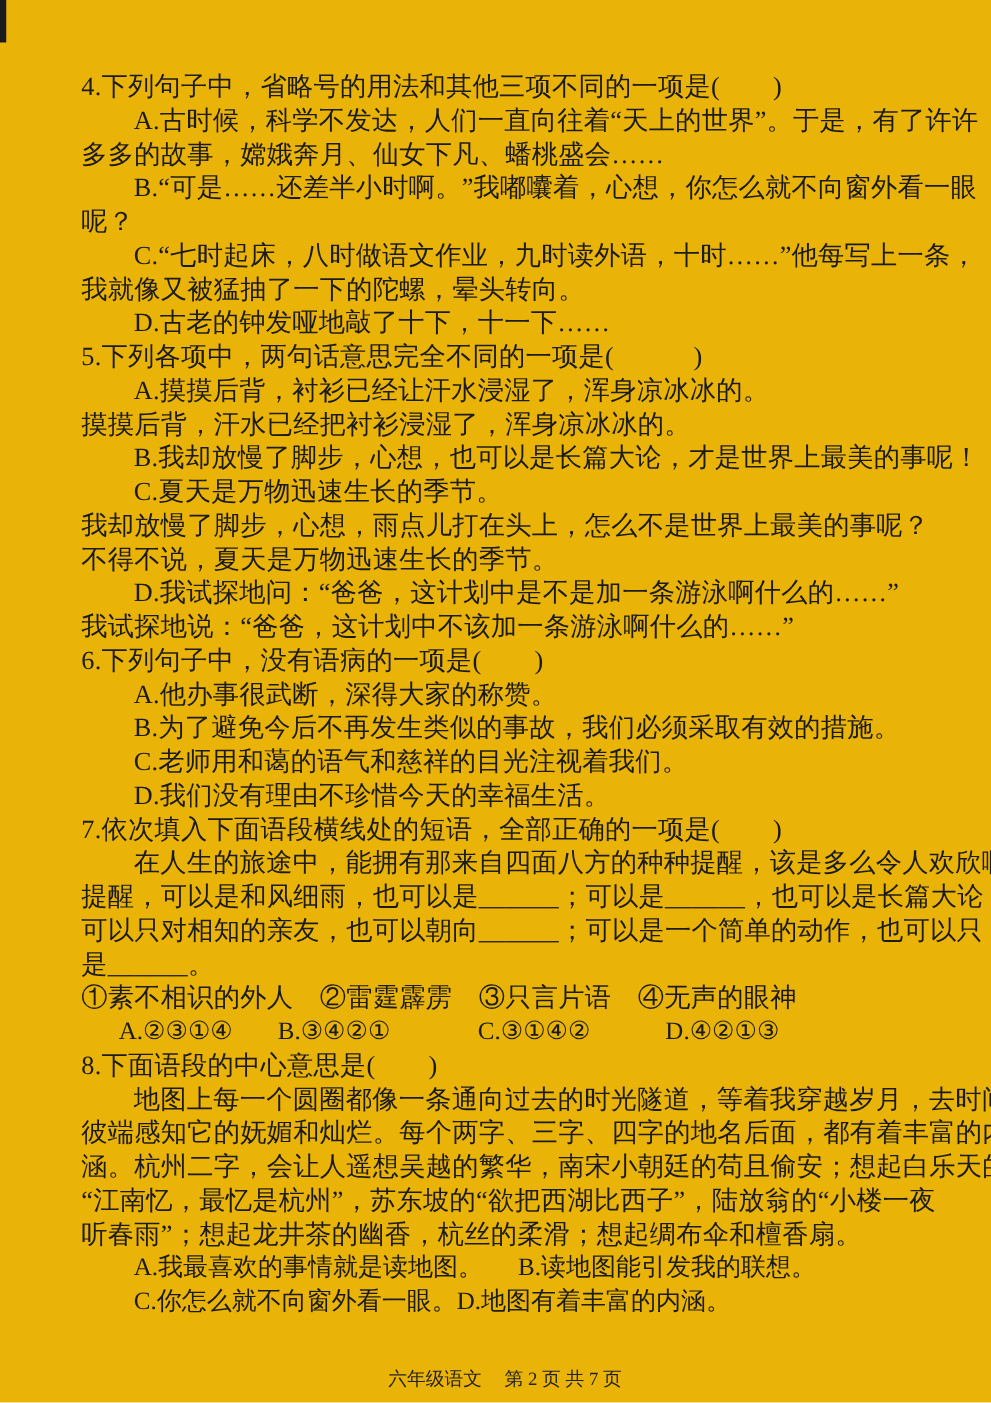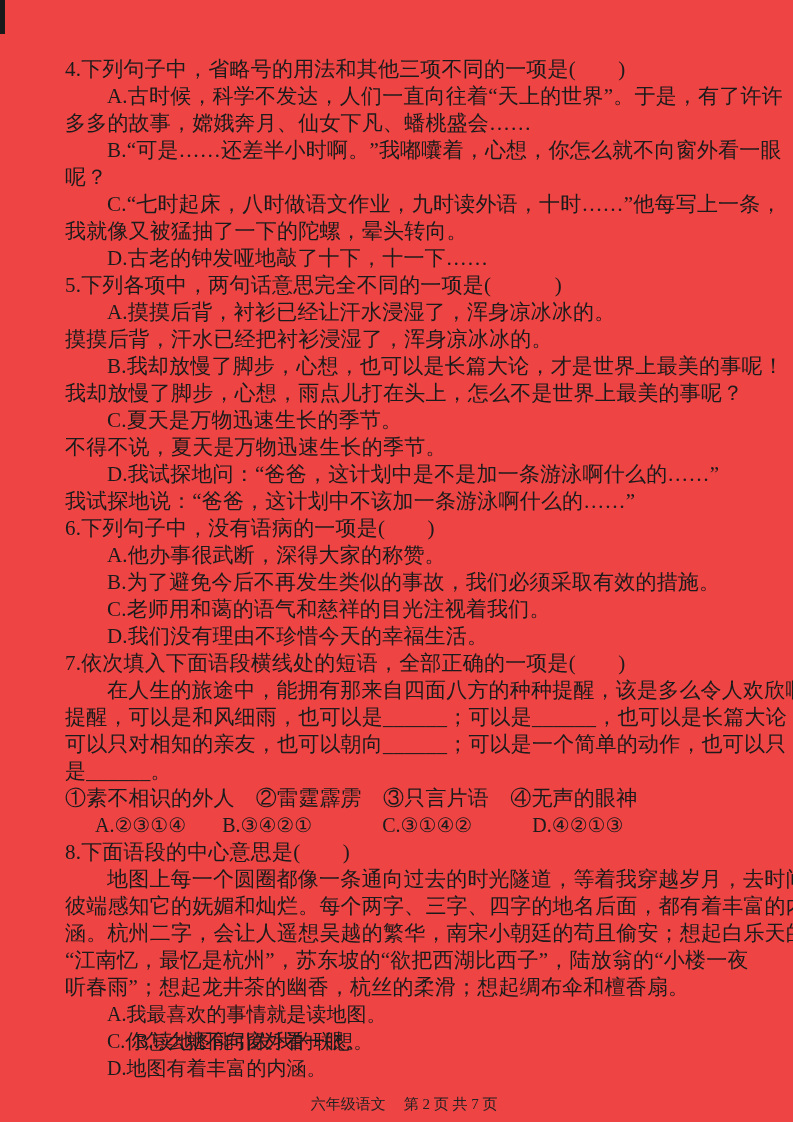--- a/index.html
+++ b/index.html
@@ -5,21 +5,21 @@
   html, body {
     margin: 0;
     padding: 0;
     background: #ffffff;
     font-family: "Liberation Serif", "DejaVu Serif", serif;
   }
   .page {
     position: relative;
     width: 793px;
     height: 1122px;
-    background: #ef4444;
+    background: #eab308;
     color: #1b1b1b;
     overflow: hidden;
   }
   .scan-mark {
     position: absolute;
     left: 0;
     top: 0;
     width: 5px;
     height: 34px;
     background: #1a1a1a;
@@ -39,21 +39,21 @@
   }
   .ind { text-indent: 42px; }
   .ans-row {
     display: flex;
     font-size: 20px;
     line-height: 27px;
     height: 27px;
     white-space: pre;
   }
   .ans-row.q7 { padding-left: 30px; }
-  .ans-row.q8 { padding-left: 42px; flex-direction: column; }
+  .ans-row.q8 { padding-left: 42px; }
   .q7-b { margin-left: 36px; }
   .q7-c { margin-left: 70px; }
   .q7-d { margin-left: 60px; }
   .q8-b { margin-left: 28px; font-family: Liberation Serif, serif; }
   .footer {
     position: absolute;
     left: 0;
     right: 0;
     top: 1074px;
     text-align: center;
@@ -78,22 +78,22 @@
     <div class="l ind">B.“可是……还差半小时啊。”我嘟囔着，心想，你怎么就不向窗外看一眼</div>
     <div class="l">呢？</div>
     <div class="l ind">C.“七时起床，八时做语文作业，九时读外语，十时……”他每写上一条，</div>
     <div class="l">我就像又被猛抽了一下的陀螺，晕头转向。</div>
     <div class="l ind">D.古老的钟发哑地敲了十下，十一下……</div>
 
     <div class="l">5.下列各项中，两句话意思完全不同的一项是(　　　)</div>
     <div class="l ind">A.摸摸后背，衬衫已经让汗水浸湿了，浑身凉冰冰的。</div>
     <div class="l">摸摸后背，汗水已经把衬衫浸湿了，浑身凉冰冰的。</div>
     <div class="l ind">B.我却放慢了脚步，心想，也可以是长篇大论，才是世界上最美的事呢！</div>
+    <div class="l ind">C.夏天是万物迅速生长的季节。</div>
     <div class="l">我却放慢了脚步，心想，雨点儿打在头上，怎么不是世界上最美的事呢？</div>
-    <div class="l ind">C.夏天是万物迅速生长的季节。</div>
     <div class="l">不得不说，夏天是万物迅速生长的季节。</div>
     <div class="l ind">D.我试探地问：“爸爸，这计划中是不是加一条游泳啊什么的……”</div>
     <div class="l">我试探地说：“爸爸，这计划中不该加一条游泳啊什么的……”</div>
 
     <div class="l">6.下列句子中，没有语病的一项是(　　)</div>
     <div class="l ind">A.他办事很武断，深得大家的称赞。</div>
     <div class="l ind">B.为了避免今后不再发生类似的事故，我们必须采取有效的措施。</div>
     <div class="l ind">C.老师用和蔼的语气和慈祥的目光注视着我们。</div>
     <div class="l ind">D.我们没有理由不珍惜今天的幸福生活。</div>
 

